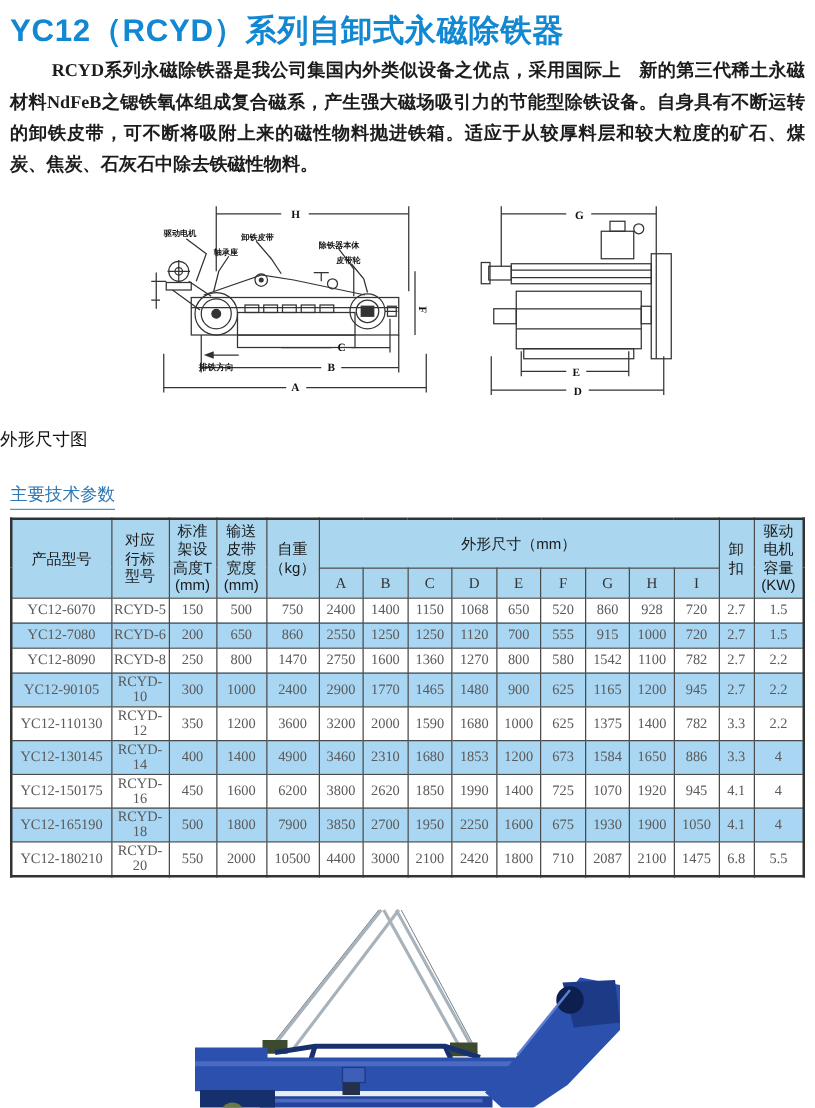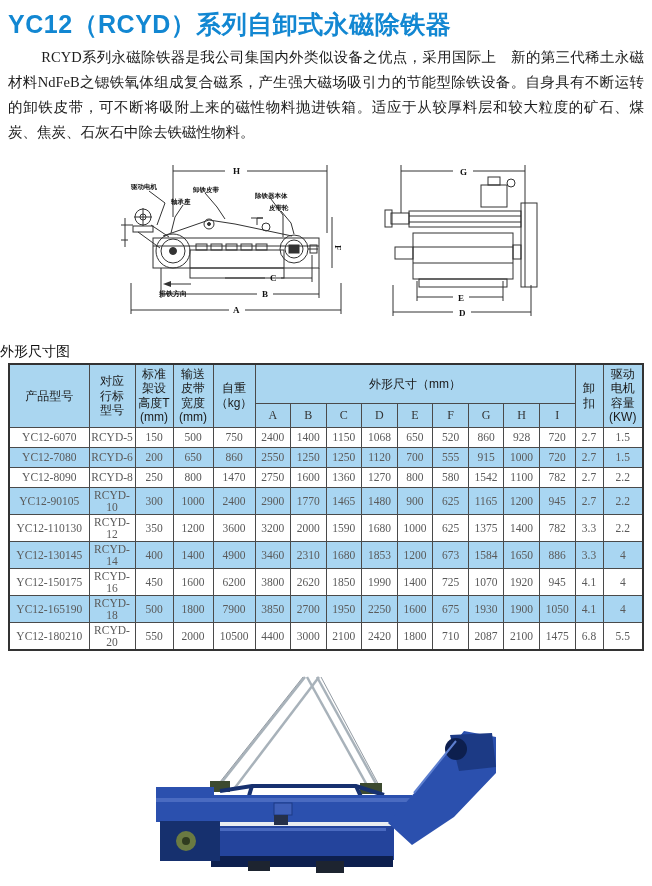--- a/index.html
+++ b/index.html
@@ -9,21 +9,21 @@
     font-family:"Liberation Sans", sans-serif; overflow:hidden; background:#fff;
   }
   .page { width:652px; height:886px; background:#fff; position:relative; }
 
   .doc-title {
     margin:8px 0 4px 8px; font-size:25px; font-weight:bold; color:#1287d2;
     font-family:"Liberation Sans", sans-serif; letter-spacing:0.5px;
   }
   .intro {
     margin:4px 8px 0 8px; font-size:14.5px; line-height:25px; color:#1c1c1c;
-    font-family:"Liberation Serif", serif; text-align:justify; text-indent:2.3em;
+    font-family:"Liberation Serif", serif; text-align:justify; text-indent:2.3em;font-weight:bold;
   }
 
   .diagrams {
     margin-top:10px; height:180px; display:flex; justify-content:center;
     align-items:flex-start; gap:6px; padding-left:14px;
   }
   .diagram svg { display:block; }
   .dim-label { font:bold 9px "Liberation Serif", serif; fill:#111; }
   .part-label { font:bold 6.5px "Liberation Sans", sans-serif; fill:#111; }
   .dir-label { font:bold 7px "Liberation Sans", sans-serif; fill:#111; }
@@ -202,20 +202,23 @@
         </g>
         <text class="dim-label" x="79" y="20">G</text>
         <text class="dim-label" x="77" y="146">E</text>
         <text class="dim-label" x="78" y="161">D</text>
       </svg>
     </div>
   </div>
 
   <div class="diagram-caption">外形尺寸图</div>
 
+  <div>
+    <span class="section-title">主要技术参数</span>
+  </div>
 
   <table class="specs">
     <colgroup>
       <col style="width:80px">
         <col style="width:46px">
         <col style="width:38px">
         <col style="width:40px">
         <col style="width:42px">
       <col>
         <col>

